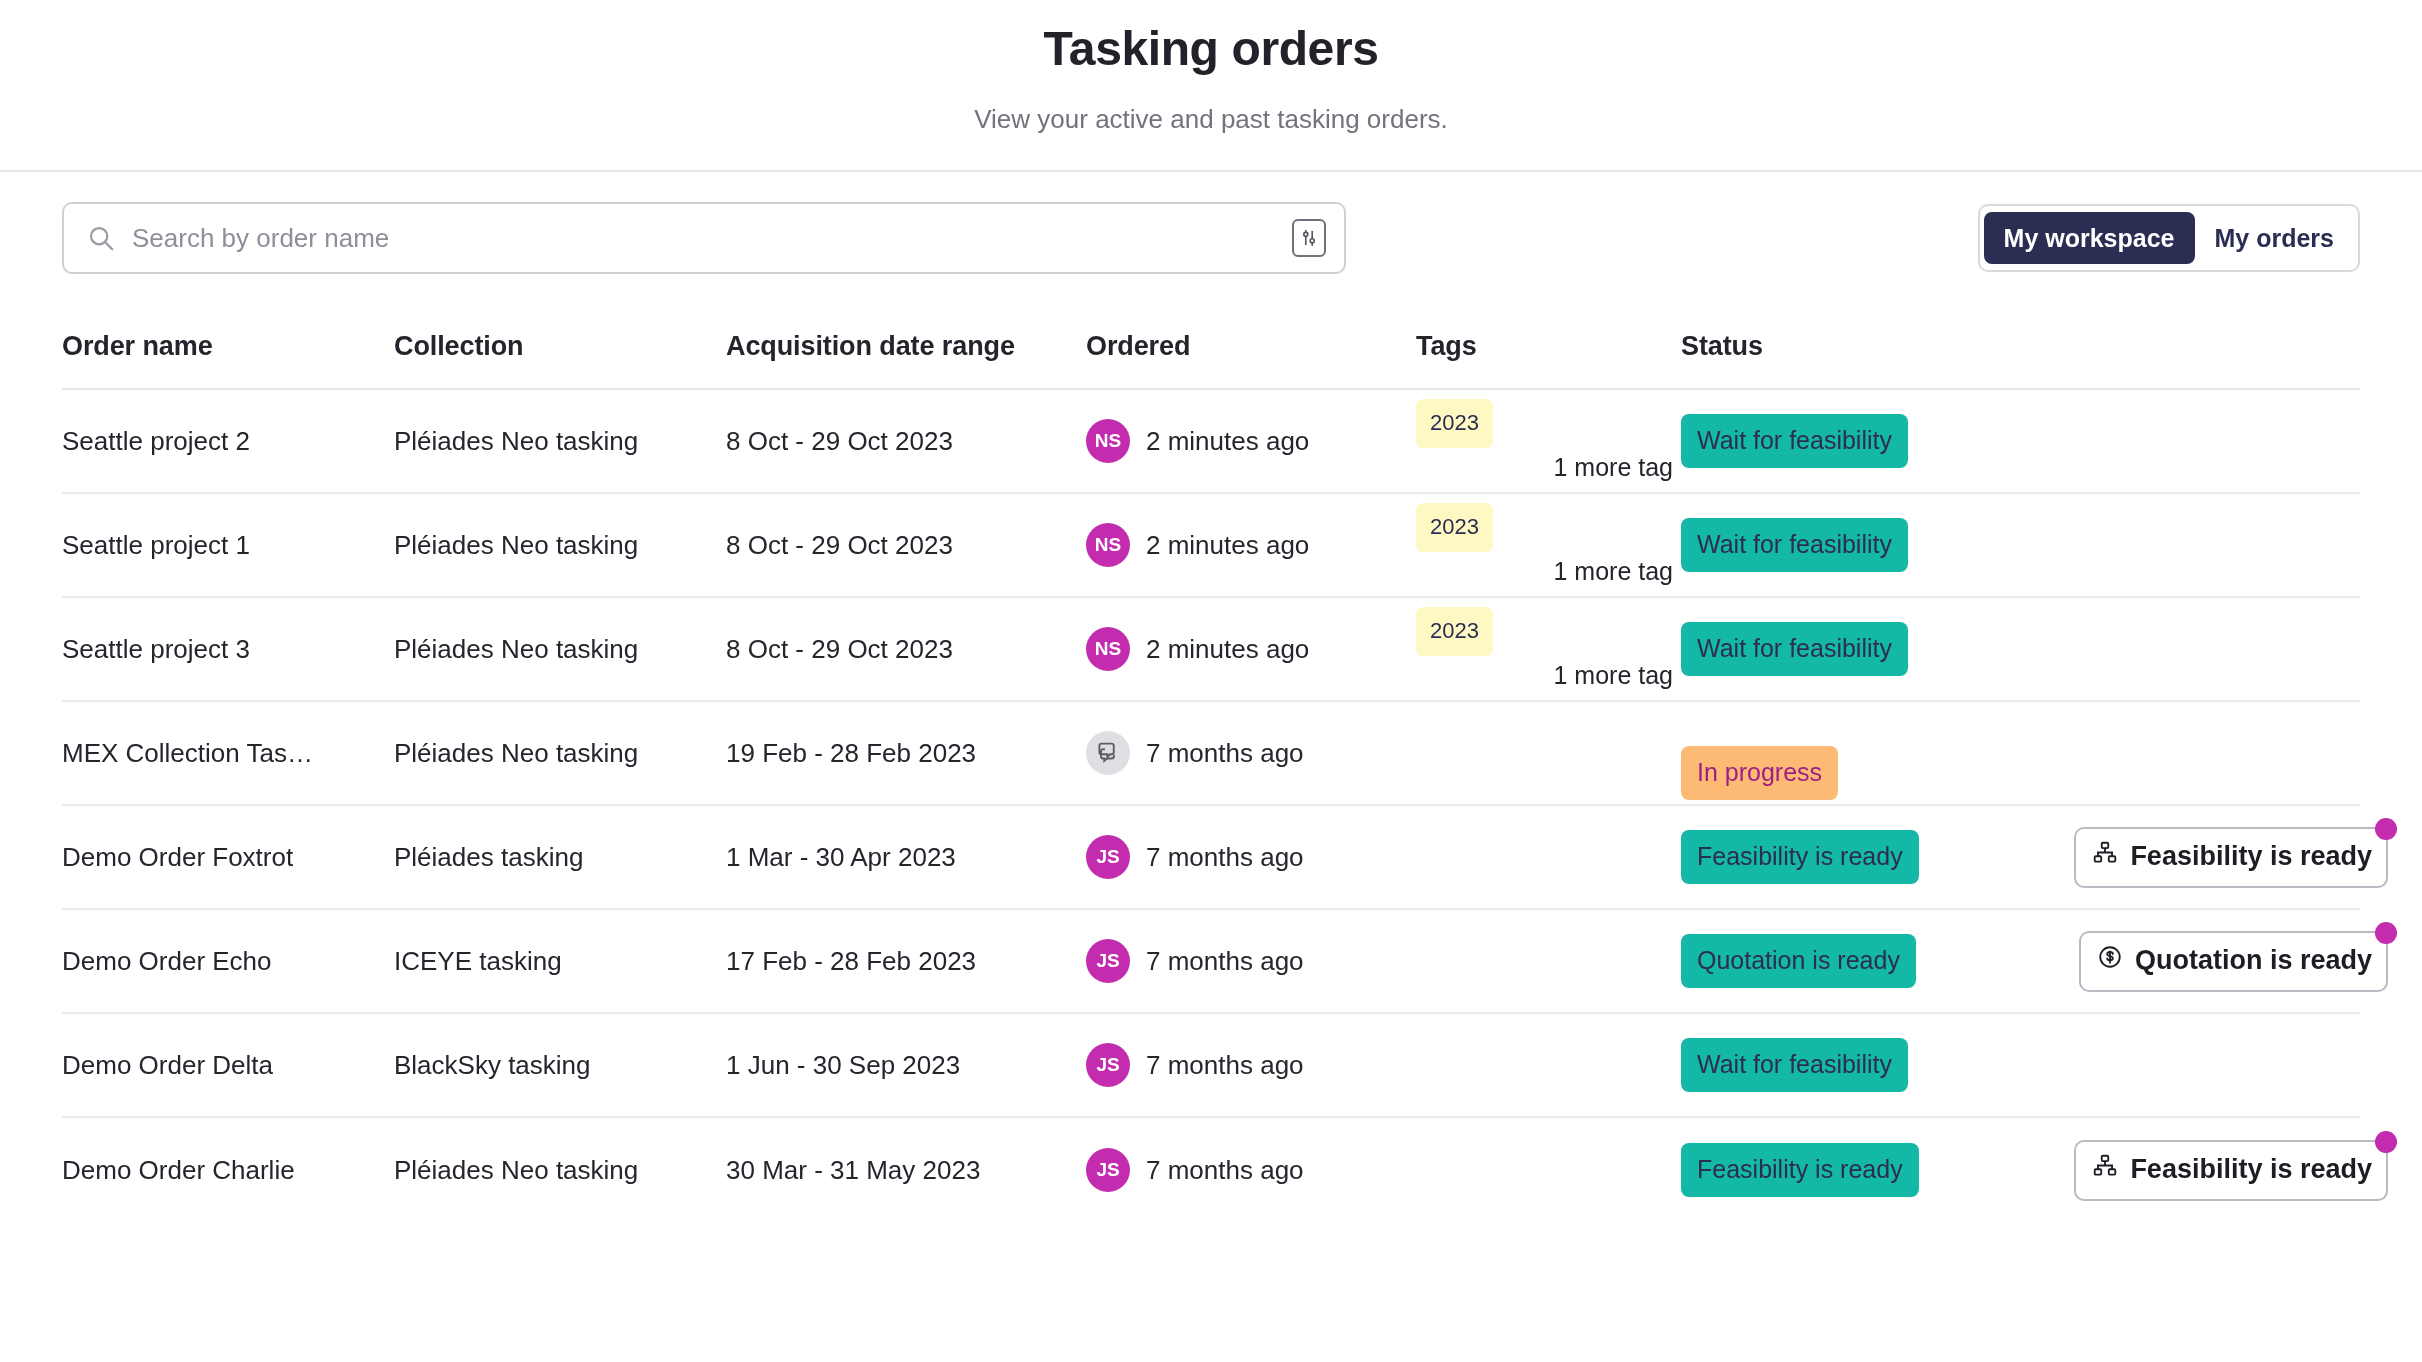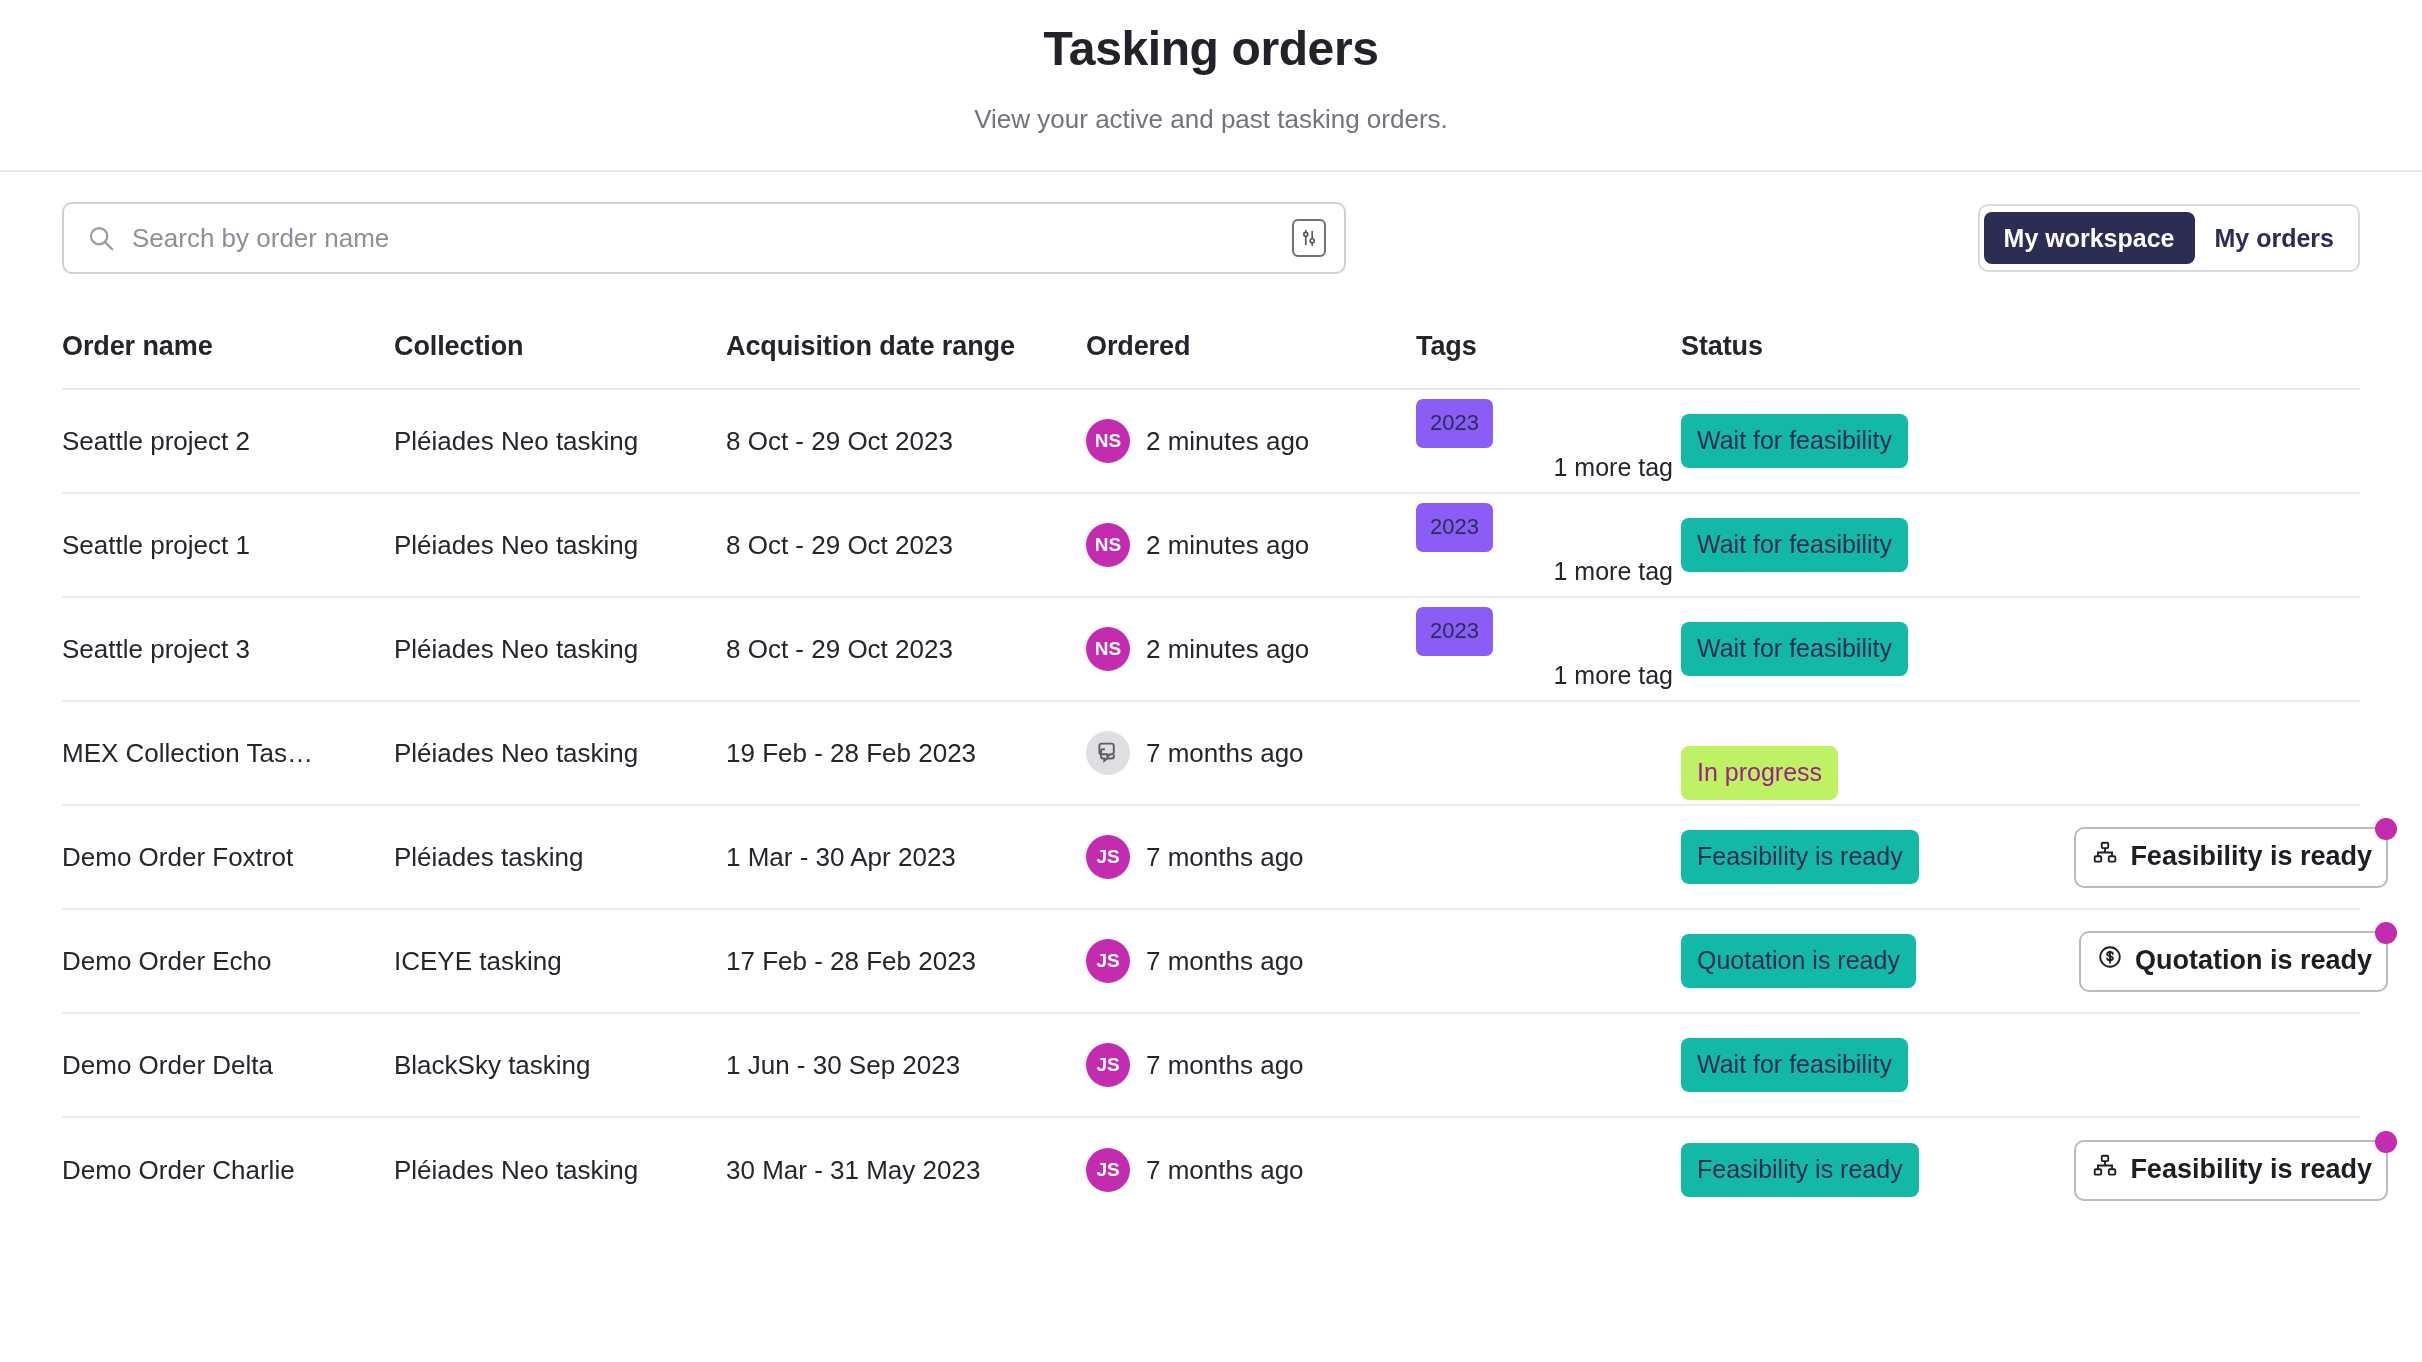--- a/index.html
+++ b/index.html
@@ -142,21 +142,21 @@
     flex: 0 0 auto;
   }
   .avatar.pink { background: #c32cae; }
   .avatar.grey { background: #dedee3; color: #5c5d66; }
   .avatar.grey svg { width: 27px; height: 27px; }
 
   
   .tags-cell { display: flex; flex-direction: column; align-items: flex-start; }
   .tag-chip {
     display: inline-block;
-    background: #8b5cf6;
+    background: #fef9c3;
     color: #2b2d52;
     font-size: 22px;
     border-radius: 7px;
     padding: 7px 14px 8px 14px;
   }
   .more-tag {
     font-size: 25px;
     color: #24252d;
     align-self: flex-end;
     margin-top: 2px;
@@ -166,21 +166,21 @@
   
   .status-chip {
     display: inline-block;
     background: #14b8a6;
     color: #2b2d52;
     font-size: 25px;
     border-radius: 8px;
     padding: 9px 16px 11px 16px;
     white-space: nowrap;
   }
-  .status-chip.progress { background: #bef264; color: #9e1f86; margin-top: 40px; }
+  .status-chip.progress { background: #fdba74; color: #9e1f86; margin-top: 40px; }
 
   
   .action-cell { display: flex; justify-content: flex-end; padding-right: 0; }
   .action-btn {
     position: relative;
     display: inline-flex;
     align-items: center;
     gap: 12px;
     border: 2px solid #b9bac2;
     border-radius: 10px;

